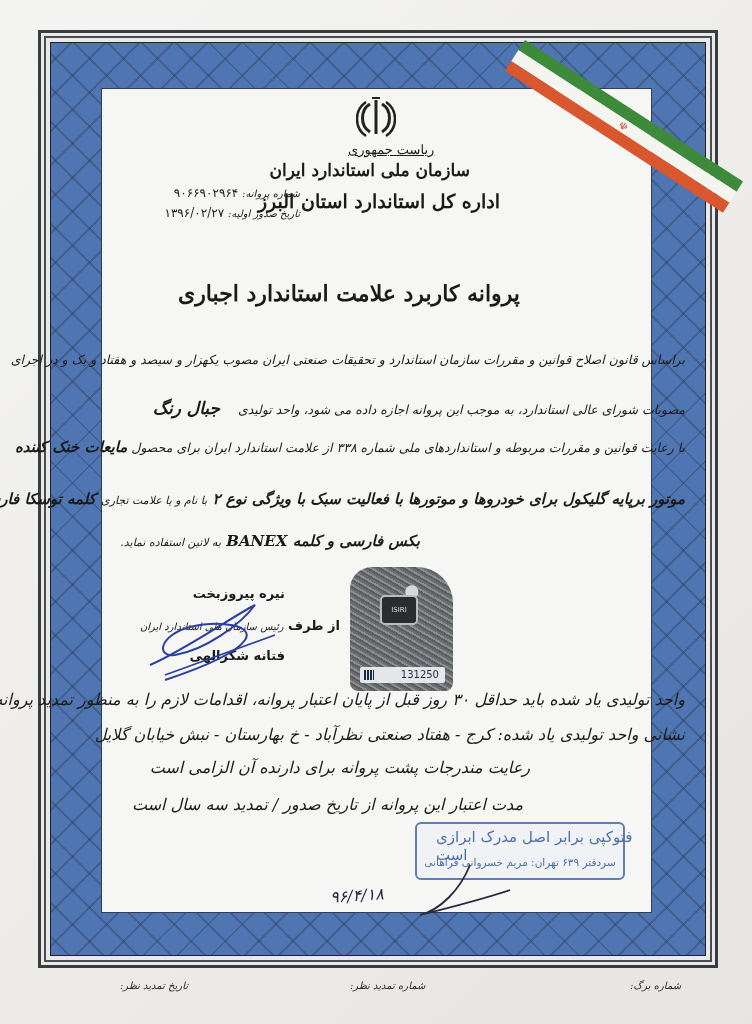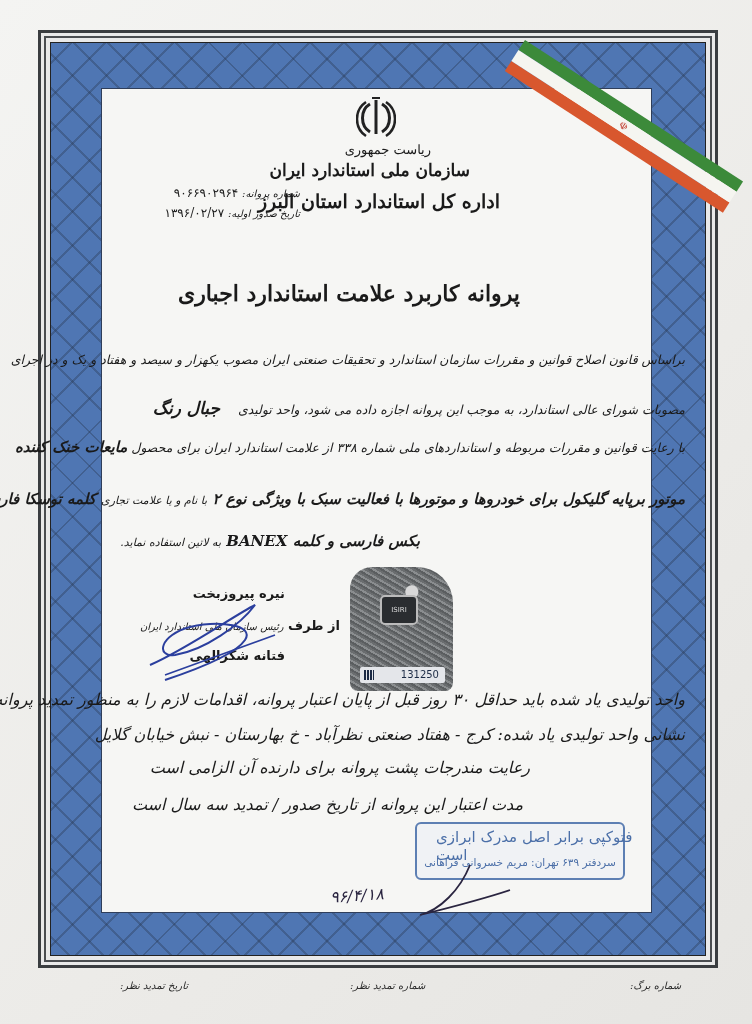--- a/index.html
+++ b/index.html
@@ -40,21 +40,21 @@
     transform-origin:0 0; transform: rotate(33deg);
   }
   .flag-ribbon .g { height:12px; background:#3c8a3a; }
   .flag-ribbon .w { height:13px; background:#f5f5f0; position:relative; }
   .flag-ribbon .r { height:12px; background:#d8572e; }
   .flag-emblem { position:absolute; left:125px; top:0; font-size:10px; color:#c0392b; line-height:13px; }
 
   .rtl { direction:rtl; unicode-bidi:embed; position:absolute; color:#1a1a1a; white-space:nowrap; }
 
   .emblem { position:absolute; left:356px; top:96px; width:40px; height:44px; }
-  .hdr1 { left:331px; top:142px; width:100px; font-size:13px; text-align:right; }
+  .hdr1 { left:348px; top:142px; width:100px; font-size:13px; text-align:left;text-decoration:underline; }
   .hdr2 { left:290px; top:160px; width:180px; font-size:17px; text-align:center; font-weight:bold; }
   .hdr3 { left:270px; top:190px; width:230px; font-size:19px; text-align:center; font-weight:bold; }
 
   .meta { font-size:12px; }
   .meta .lbl { font-size:10px; font-style:italic; }
   .meta1 { left:150px; top:186px; width:150px; text-align:right; }
   .meta2 { left:130px; top:206px; width:170px; text-align:right; }
 
   .title { left:240px; top:280px; width:280px; font-size:22px; font-weight:bold; text-align:center; }
 

